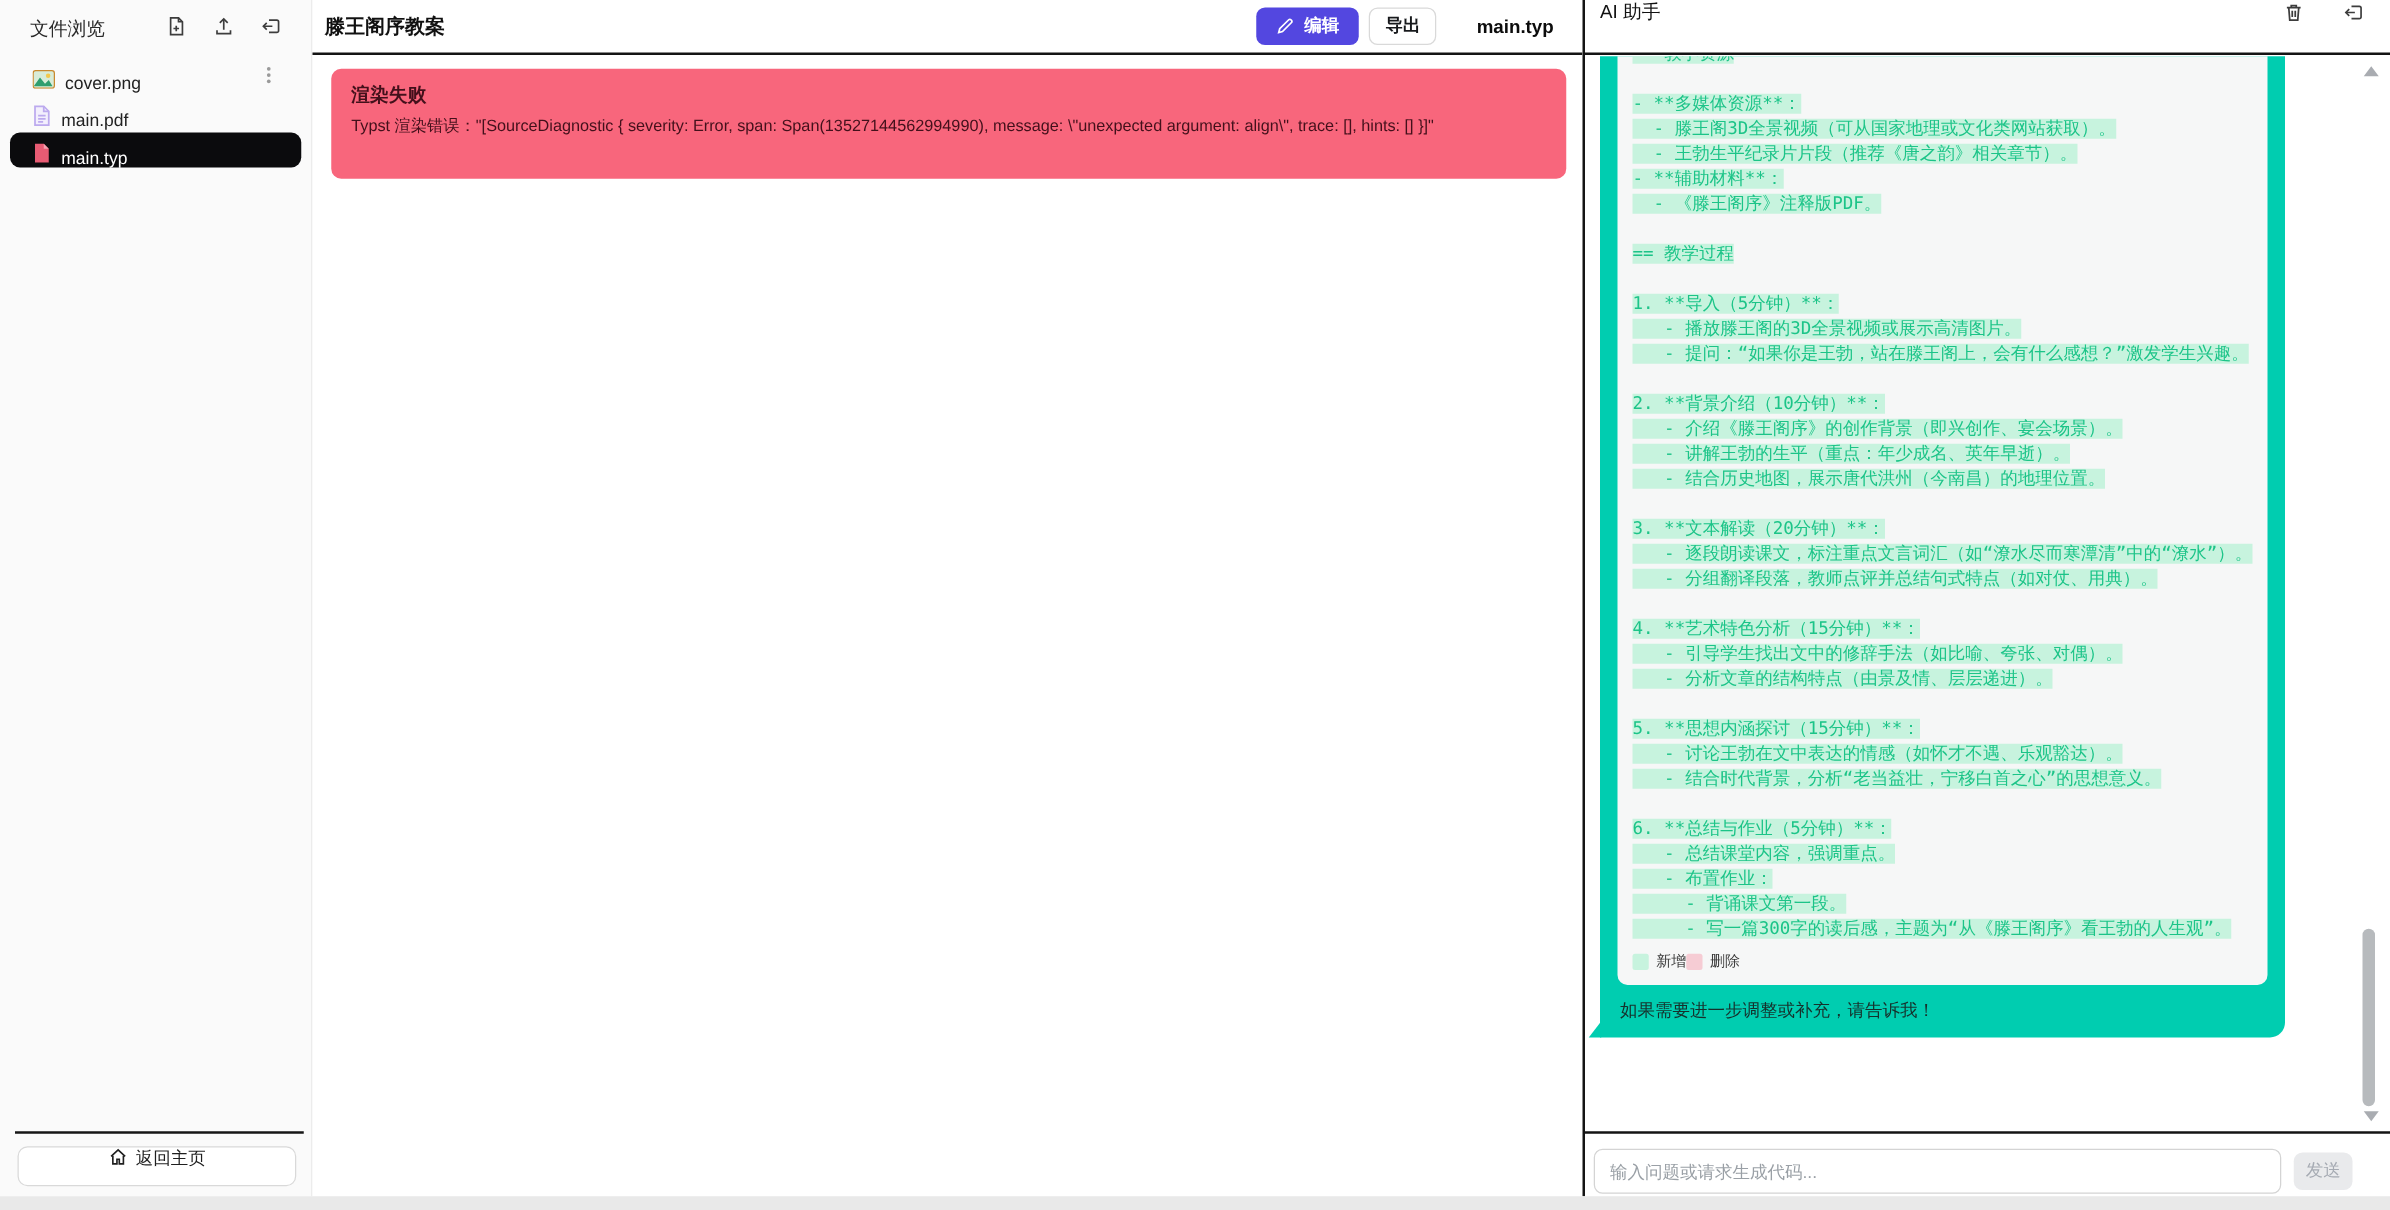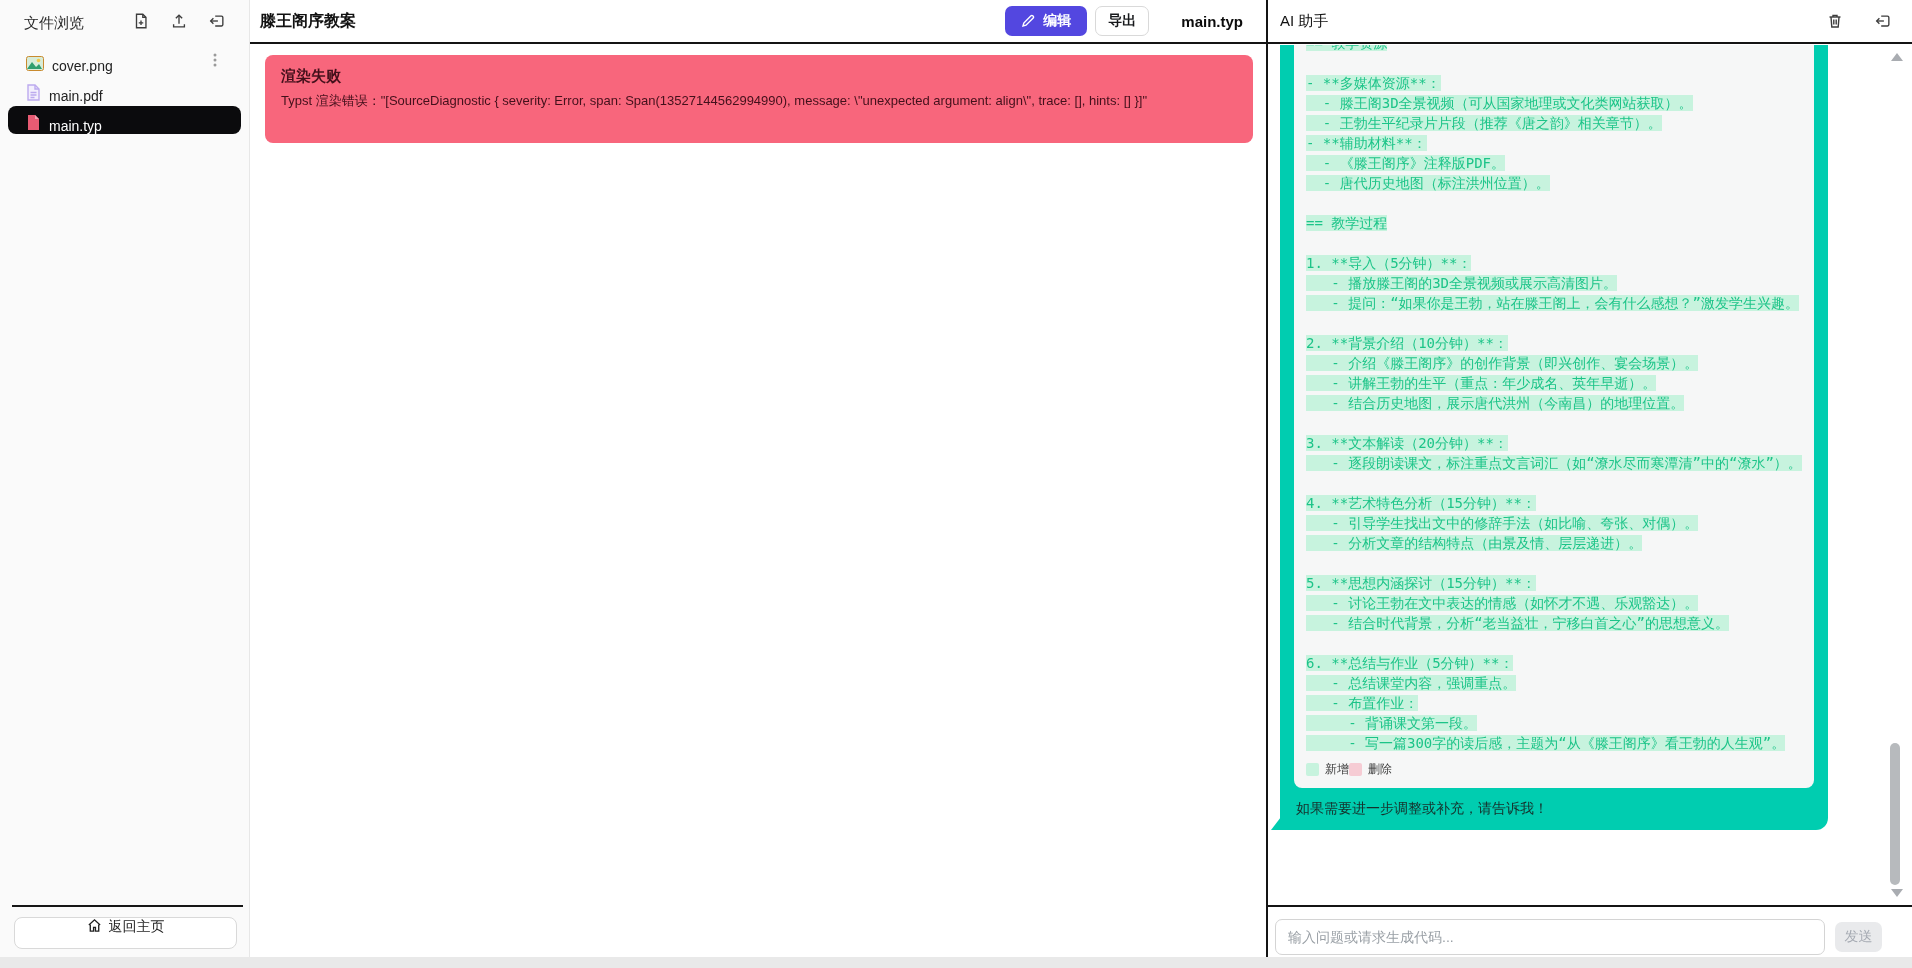--- a/index.html
+++ b/index.html
@@ -29,21 +29,21 @@
   .btn-edit { height:30px; padding:0 16px; background:#5347e0; color:#fff; border:none; border-radius:7px; font-size:14px; font-weight:bold; display:flex; align-items:center; gap:8px; cursor:pointer; }
   .btn-edit svg { width:14px; height:14px; }
   .btn-export { height:30px; padding:0 12px; background:#fff; color:#17191c; border:1px solid #d9d9d9; border-radius:7px; font-size:14px; font-weight:bold; cursor:pointer; }
   .header-filename { margin-left:24px; font-size:15px; font-weight:bold; color:#0c0c0c; }
   .error-box { position:absolute; left:15px; top:55px; width:988px; min-height:88px; background:#f8667c; border-radius:8px; padding:12px 16px; }
   .error-title { font-size:15px; font-weight:bold; color:#43101b; margin-bottom:6px; }
   .error-msg { font-size:13px; color:#43101b; line-height:17px; word-break:break-all; }
 
   
   .assistant { position:absolute; left:1266px; top:0; width:646px; height:957px; background:#fff; border-left:2px solid #141414; }
-  .as-header { position:absolute; left:0; right:0; top:0; height:44px; border-bottom:2px solid #141414; display:flex; align-items:center; padding:0 20px 0 12px; }
+  .as-header { position:absolute; left:0; right:0; top:0; height:44px; border-bottom:2px solid #141414; display:flex; align-items:flex-start; padding:0 20px 0 12px; }
   .as-title { font-size:15px; color:#111; }
   .as-icons { margin-left:auto; display:flex; gap:29px; align-items:center; }
 
   .chat { position:absolute; left:2px; top:45px; width:616px; height:860px; overflow:hidden; background:#fff; }
   .bubble { position:absolute; left:10px; top:-26px; width:548px; background:#00cdb0; border-radius:12px; border-bottom-left-radius:0; padding:8px 14px 12px 14px; }
   .bubble::before { content:""; position:absolute; left:-9px; bottom:0; width:0; height:0; border-bottom:13px solid #00cdb0; border-left:10px solid transparent; }
   .diff-card { background:#f6f7f7; border-radius:8px; padding:6px 12px 10px 12px; }
   .dline { font-family:"DejaVu Sans Mono",monospace; font-size:14px; line-height:20px; height:20px; white-space:pre-wrap; color:#1cc488; }
   .dline.wraps { height:auto; }
   .dline .hl { background:#c7f3de; white-space:pre-wrap; }
@@ -193,35 +193,35 @@
       <div class="bubble">
         <div class="diff-card">
           <div>
               <div class="dline"><span class="hl">== 教学资源</span></div>
               <div class="dline"></div>
               <div class="dline"><span class="hl">- **多媒体资源**：</span></div>
               <div class="dline"><span class="hl">  - 滕王阁3D全景视频（可从国家地理或文化类网站获取）。</span></div>
               <div class="dline"><span class="hl">  - 王勃生平纪录片片段（推荐《唐之韵》相关章节）。</span></div>
               <div class="dline"><span class="hl">- **辅助材料**：</span></div>
               <div class="dline"><span class="hl">  - 《滕王阁序》注释版PDF。</span></div>
-              <div class="dline"><span class="hl">  - 唐代历史地图（标注洪州位置）。</span></div>
               <div class="dline"></div>
               <div class="dline"><span class="hl">== 教学过程</span></div>
               <div class="dline"></div>
               <div class="dline"><span class="hl">1. **导入（5分钟）**：</span></div>
               <div class="dline"><span class="hl">   - 播放滕王阁的3D全景视频或展示高清图片。</span></div>
               <div class="dline wraps"><span class="hl">   - 提问：“如果你是王勃，站在滕王阁上，会有什么感想？”激发学生兴趣。</span></div>
               <div class="dline"></div>
               <div class="dline"><span class="hl">2. **背景介绍（10分钟）**：</span></div>
               <div class="dline"><span class="hl">   - 介绍《滕王阁序》的创作背景（即兴创作、宴会场景）。</span></div>
               <div class="dline"><span class="hl">   - 讲解王勃的生平（重点：年少成名、英年早逝）。</span></div>
               <div class="dline"><span class="hl">   - 结合历史地图，展示唐代洪州（今南昌）的地理位置。</span></div>
               <div class="dline"></div>
               <div class="dline"><span class="hl">3. **文本解读（20分钟）**：</span></div>
               <div class="dline wraps"><span class="hl">   - 逐段朗读课文，标注重点文言词汇（如“潦水尽而寒潭清”中的“潦水”）。</span></div>
+              <div class="dline"><span class="hl">   - 分组翻译段落，教师点评并总结句式特点（如对仗、用典）。</span></div>
               <div class="dline"></div>
               <div class="dline"><span class="hl">4. **艺术特色分析（15分钟）**：</span></div>
               <div class="dline"><span class="hl">   - 引导学生找出文中的修辞手法（如比喻、夸张、对偶）。</span></div>
               <div class="dline"><span class="hl">   - 分析文章的结构特点（由景及情、层层递进）。</span></div>
               <div class="dline"></div>
               <div class="dline"><span class="hl">5. **思想内涵探讨（15分钟）**：</span></div>
               <div class="dline"><span class="hl">   - 讨论王勃在文中表达的情感（如怀才不遇、乐观豁达）。</span></div>
               <div class="dline"><span class="hl">   - 结合时代背景，分析“老当益壮，宁移白首之心”的思想意义。</span></div>
               <div class="dline"></div>
               <div class="dline"><span class="hl">6. **总结与作业（5分钟）**：</span></div>

